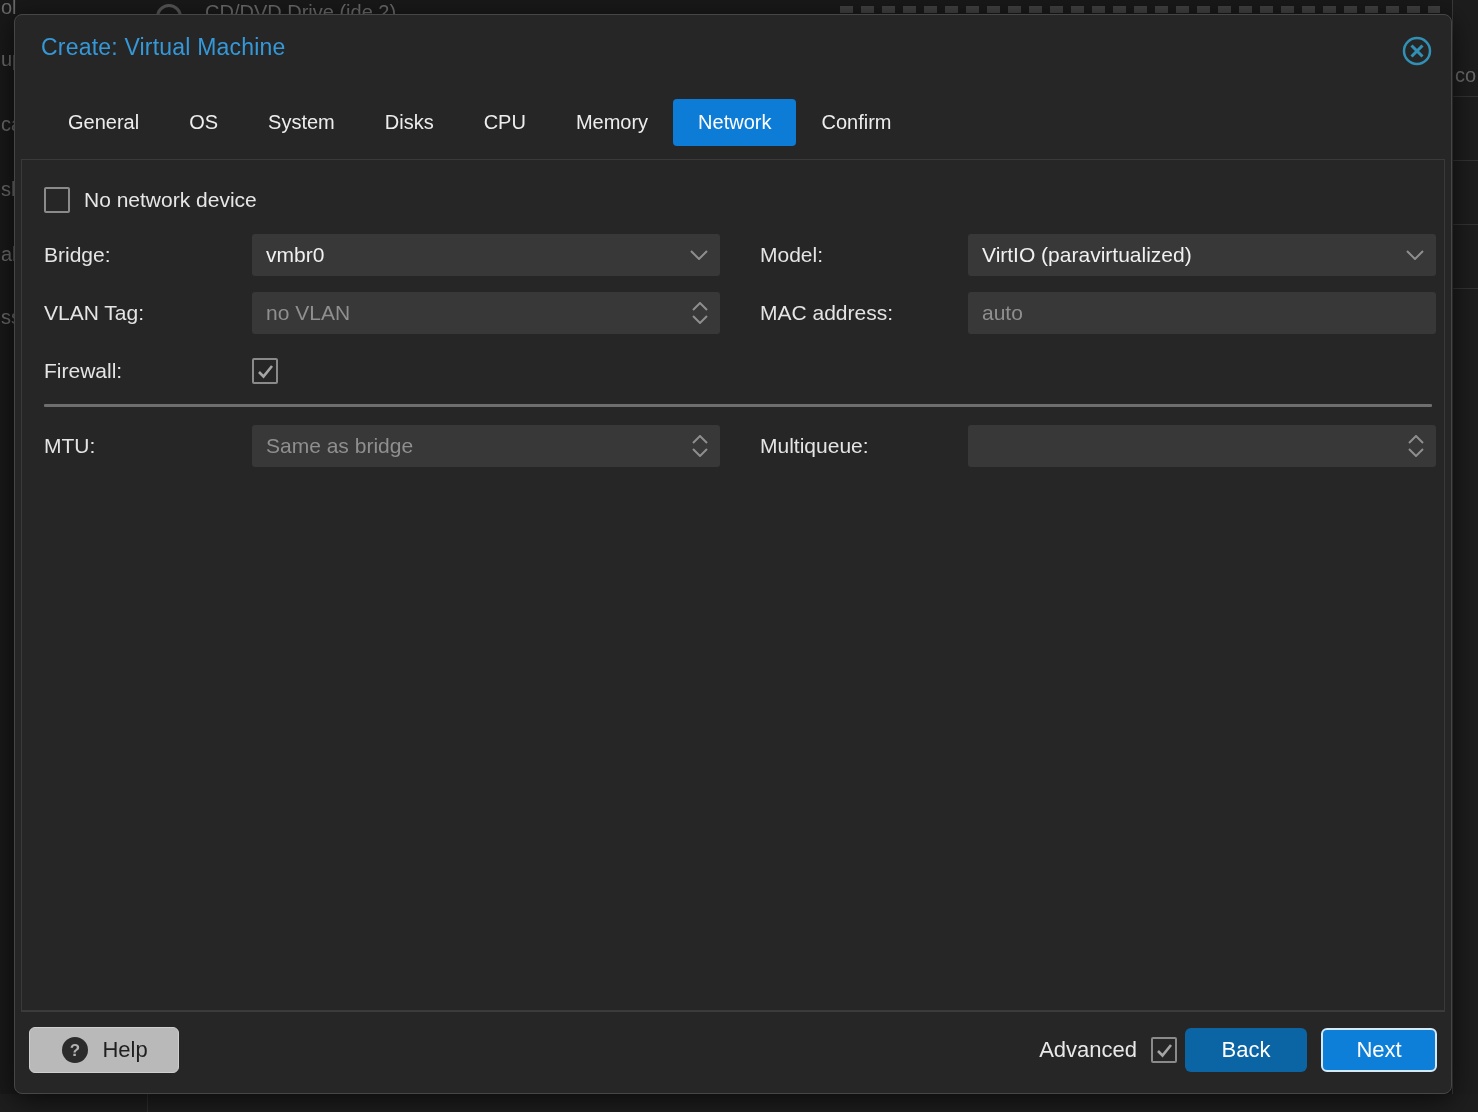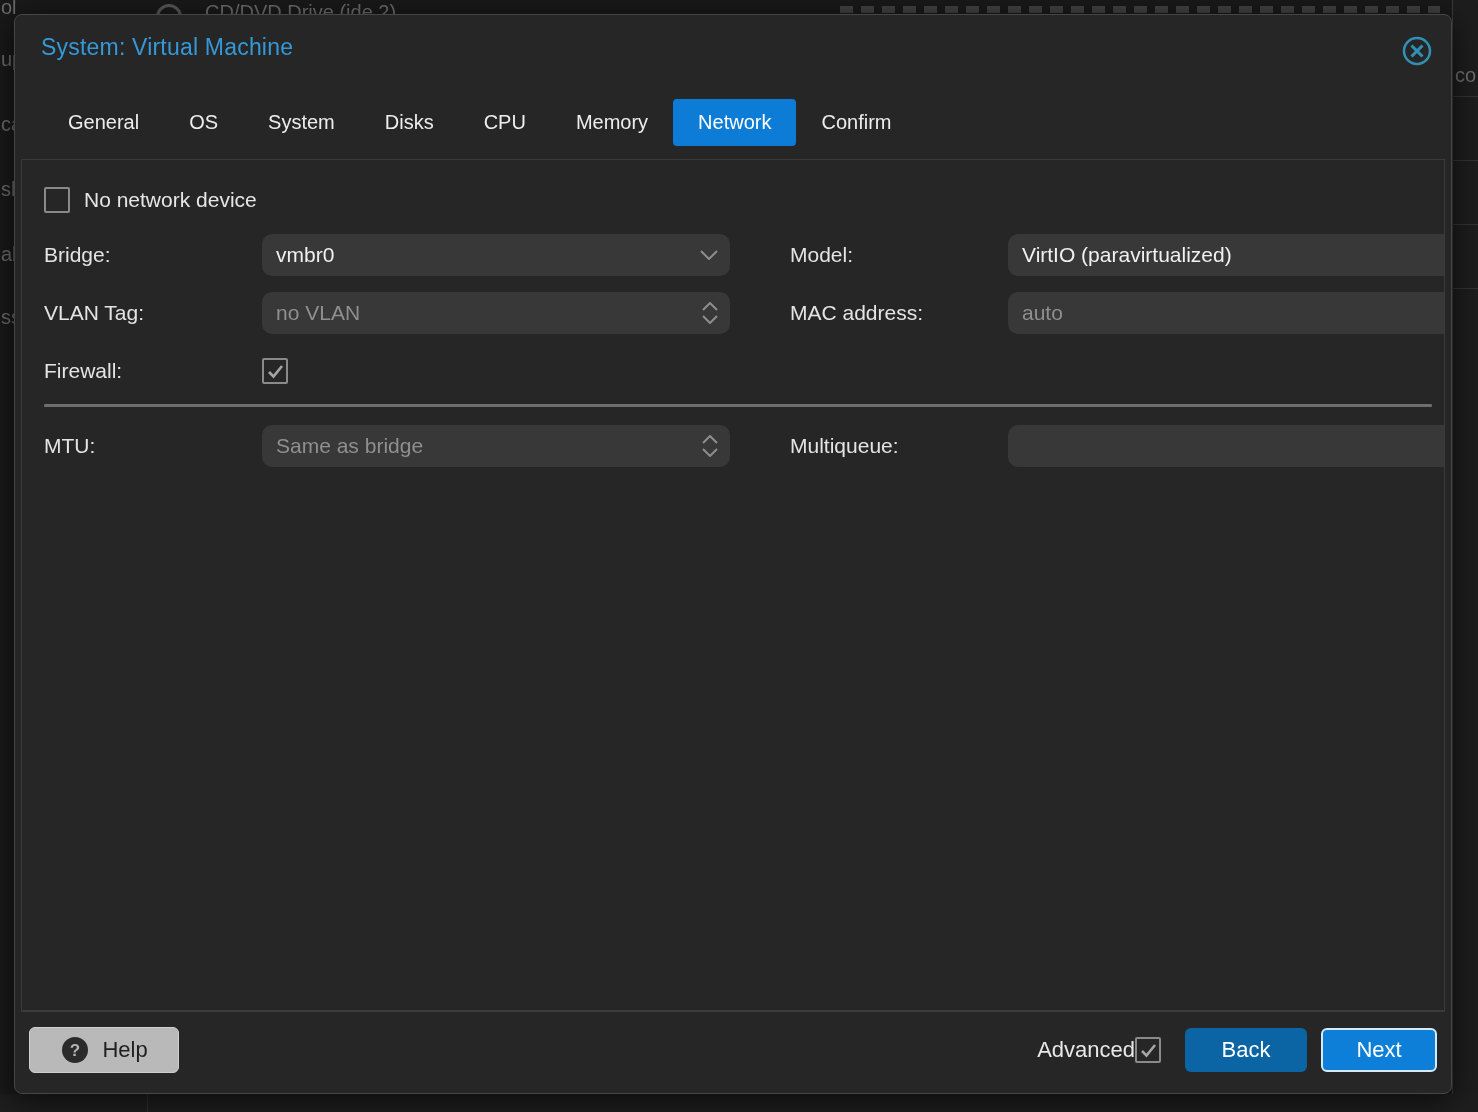--- a/index.html
+++ b/index.html
@@ -52,25 +52,25 @@
     position:absolute; left:6px; right:6px; top:144px; bottom:82px;
     border:1px solid #3a3a3a; background:#262626;
     padding:26px 0 9px 22px; overflow:hidden;
   }
   .row0 { display:flex; align-items:center; height:28px; margin-bottom:20px; }
   .row0 .cb-label { margin-left:14px; font-size:21px; color:#e6e6e6; }
 
   .form-grid-row {
     display:grid;
     grid-template-columns:208px 468px 40px 208px 468px;
-    align-items:center; height:42px; margin-bottom:16px;gap:10px;
+    align-items:center; height:42px; margin-bottom:16px;
   }
   .f-label { font-size:21px; color:#e4e4e4; }
   .field {
-    position:relative; height:42px; background:#383838; border-radius:10px;
+    position:relative; height:42px; background:#383838; border-radius:3px;
     display:flex; align-items:center; padding:0 40px 0 14px; cursor:text;
   }
   .field .val { font-size:21px; color:#f0f0f0; }
   .field .ph  { font-size:21px; color:#8f8f8f; }
   .trigger { position:absolute; right:12px; top:0; height:100%; display:flex;
     flex-direction:column; justify-content:center; align-items:center; gap:4px; cursor:pointer; }
 
   .checkbox {
     width:26px; height:26px; border:2px solid #8a8a8a; border-radius:2px;
     background:transparent; position:relative; cursor:pointer; flex:none;
@@ -86,21 +86,21 @@
     position:absolute; left:6px; right:6px; bottom:6px; height:76px;
     border-top:1px solid #3c3c3c; display:flex; align-items:center; padding:0 8px;
   }
   .help-btn {
     display:flex; align-items:center; justify-content:center; gap:12px;
     width:150px; height:46px; background:#b9b9b9; border:1px solid #cfcfcf;
     border-radius:6px; cursor:pointer;
   }
   .help-btn .lbl { font-size:22px; color:#1f1f1f; }
   .footer .spacer { flex:1; }
-  .advanced-wrap { display:flex; align-items:center; margin-right:24px; }
+  .advanced-wrap { display:flex; align-items:center; gap:14px; margin-right:8px; }
   .advanced-wrap .lbl { font-size:22px; color:#e8e8e8; }
   .btn { height:44px; border-radius:6px; display:flex; align-items:center;
     justify-content:center; font-size:22px; color:#fff; cursor:pointer; }
   .back-btn { width:122px; background:#0b65a5; margin-right:14px; }
   .next-btn { width:116px; background:#0d7fd8; border:2px solid #d5e9f8; }
 </style>
 </head>
 <body>
 
 <div class="bg-bottom-strip"></div>
@@ -118,21 +118,21 @@
   <span class="bg-frag" style="left:3px; top:44px;margin-top:20px;">co</span>
   <div class="bg-right-hline" style="top:96px;"></div>
   <div class="bg-right-hline" style="top:160px;"></div>
   <div class="bg-right-hline" style="top:224px;"></div>
   <div class="bg-right-hline" style="top:288px;"></div>
 </div>
 <div class="bg-bottom-vline"></div>
 
 <div class="modal">
 
-  <div class="modal-title">System: Virtual Machine</div>
+  <div class="modal-title">Create: Virtual Machine</div>
 
   <div class="close-btn">
     <svg width="32" height="32" viewBox="0 0 32 32">
       <circle cx="16" cy="16" r="13" fill="none" stroke="#3190b5" stroke-width="2.5"></circle>
       <line x1="10.5" y1="10.5" x2="21.5" y2="21.5" stroke="#3190b5" stroke-width="3"></line>
       <line x1="21.5" y1="10.5" x2="10.5" y2="21.5" stroke="#3190b5" stroke-width="3"></line>
     </svg>
   </div>
 
   <div class="tabbar">

